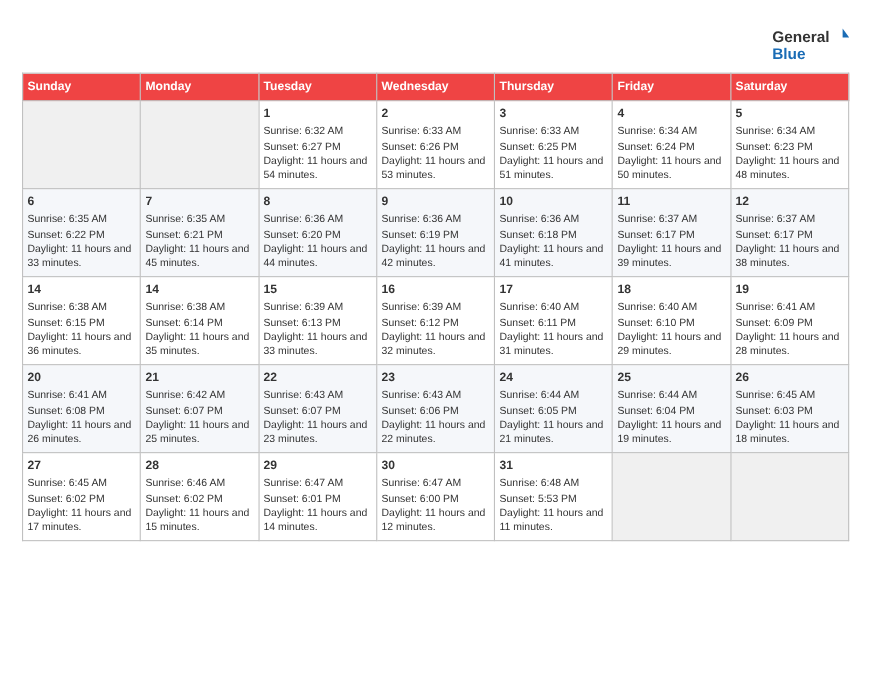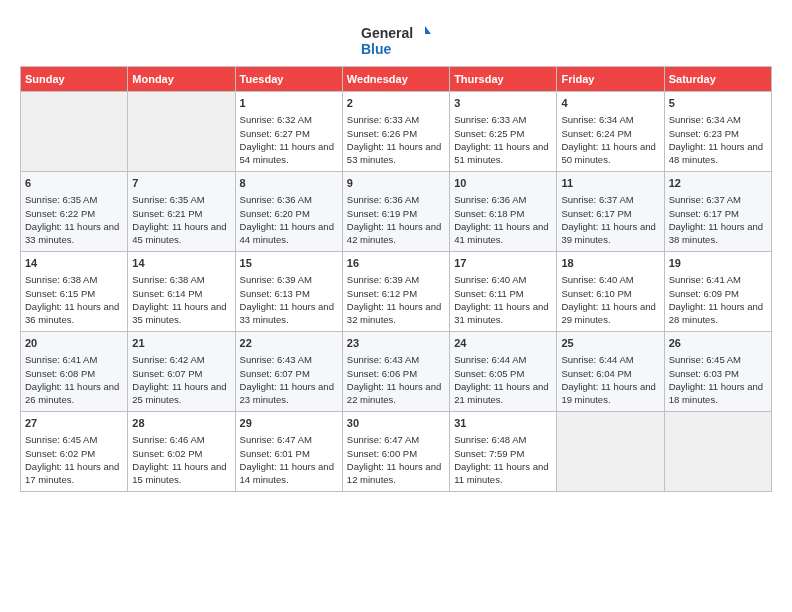--- a/index.html
+++ b/index.html
@@ -5,21 +5,21 @@
     * { box-sizing: border-box; margin: 0; padding: 0; }
     body {
       font-family: Arial, sans-serif;
       background: #fff;
       width: 792px;
       min-height: 612px;
       padding: 20px;
     }
     .header {
       display: flex;
-      justify-content: center;
+      justify-content: flex-end;
       align-items: flex-start;
       margin-bottom: 6px;
     }
     .logo {
       display: flex;
       align-items: center;
       gap: 4px;
     }
     .title-block {
       text-align: right;
@@ -285,20 +285,20 @@
         </td>
         <td>
           <div class="day-num">30</div>
           <div>Sunrise: 6:47 AM</div>
           <div>Sunset: 6:00 PM</div>
           <div>Daylight: 11 hours and 12 minutes.</div>
         </td>
         <td>
           <div class="day-num">31</div>
           <div>Sunrise: 6:48 AM</div>
-          <div>Sunset: 7:59 PM</div>
+          <div>Sunset: 5:53 PM</div>
           <div>Daylight: 11 hours and 11 minutes.</div>
         </td>
         <td class="empty"></td>
         <td class="empty"></td>
       </tr>
     </tbody>
 </table>
 
 </body></html>

